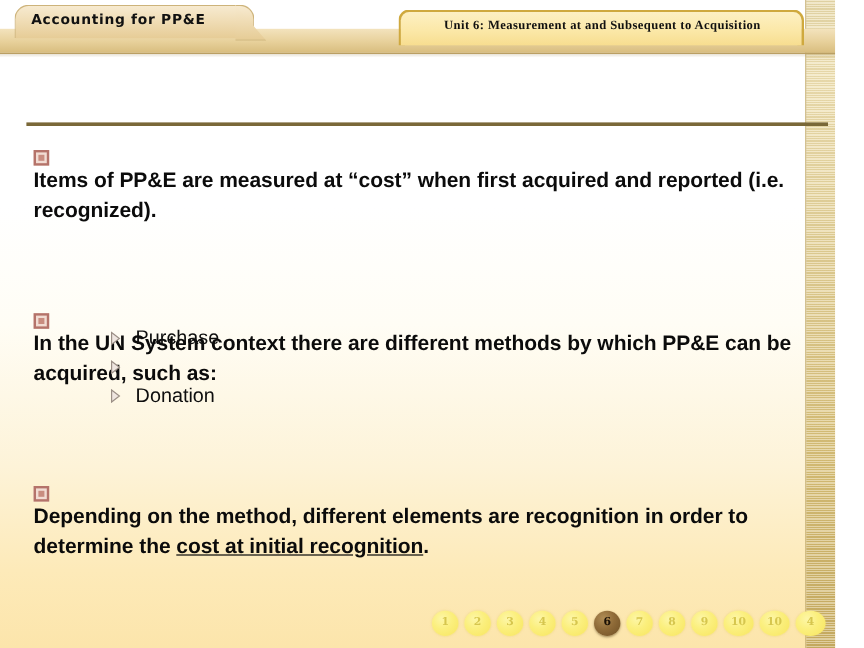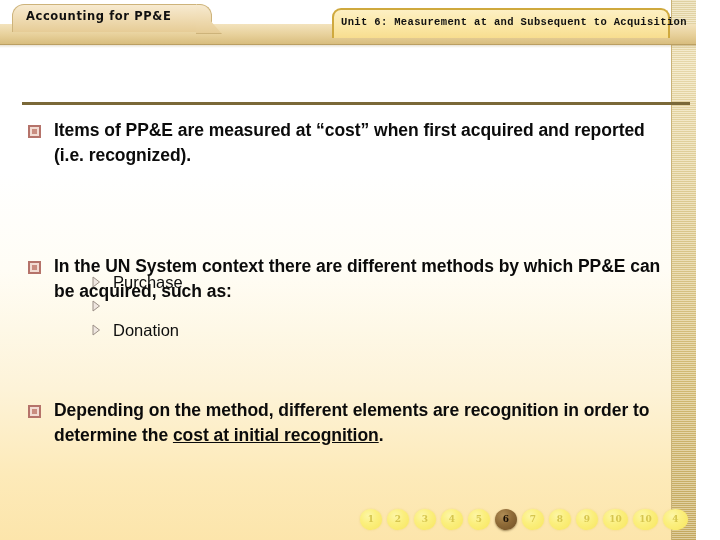--- a/index.html
+++ b/index.html
@@ -129,21 +129,21 @@
     border-bottom: none;
     border-radius: 9px 9px 0 0;
     box-sizing: border-box;
   }
   .tab-two-label {
     position: absolute;
     left: 341px;
     top: 16px;
     width: 322px;
     text-align: center;
-    font-family: Liberation Mono, monospace;
+    font-family: Liberation Serif, serif;
     font-size: 10.5px;
     font-weight: bold;
     letter-spacing: 0.35px;
     color: #111111;
     white-space: nowrap;
   }
 
   
   .slide-title {
     position: absolute;
@@ -171,20 +171,21 @@
     left: 0;
     top: 118px;
     width: 700px;
     height: 370px;
   }
 
   .bullet-row {
     position: absolute;
     display: flex;
     align-items: flex-start;
+    flex-direction: column;
   }
 
   .sq-bullet {
     flex: 0 0 auto;
     width: 13px;
     height: 13px;
     margin-top: 7px;
     margin-right: 13px;
     background: #f2dcd3;
     border: 2px solid #b5736a;

